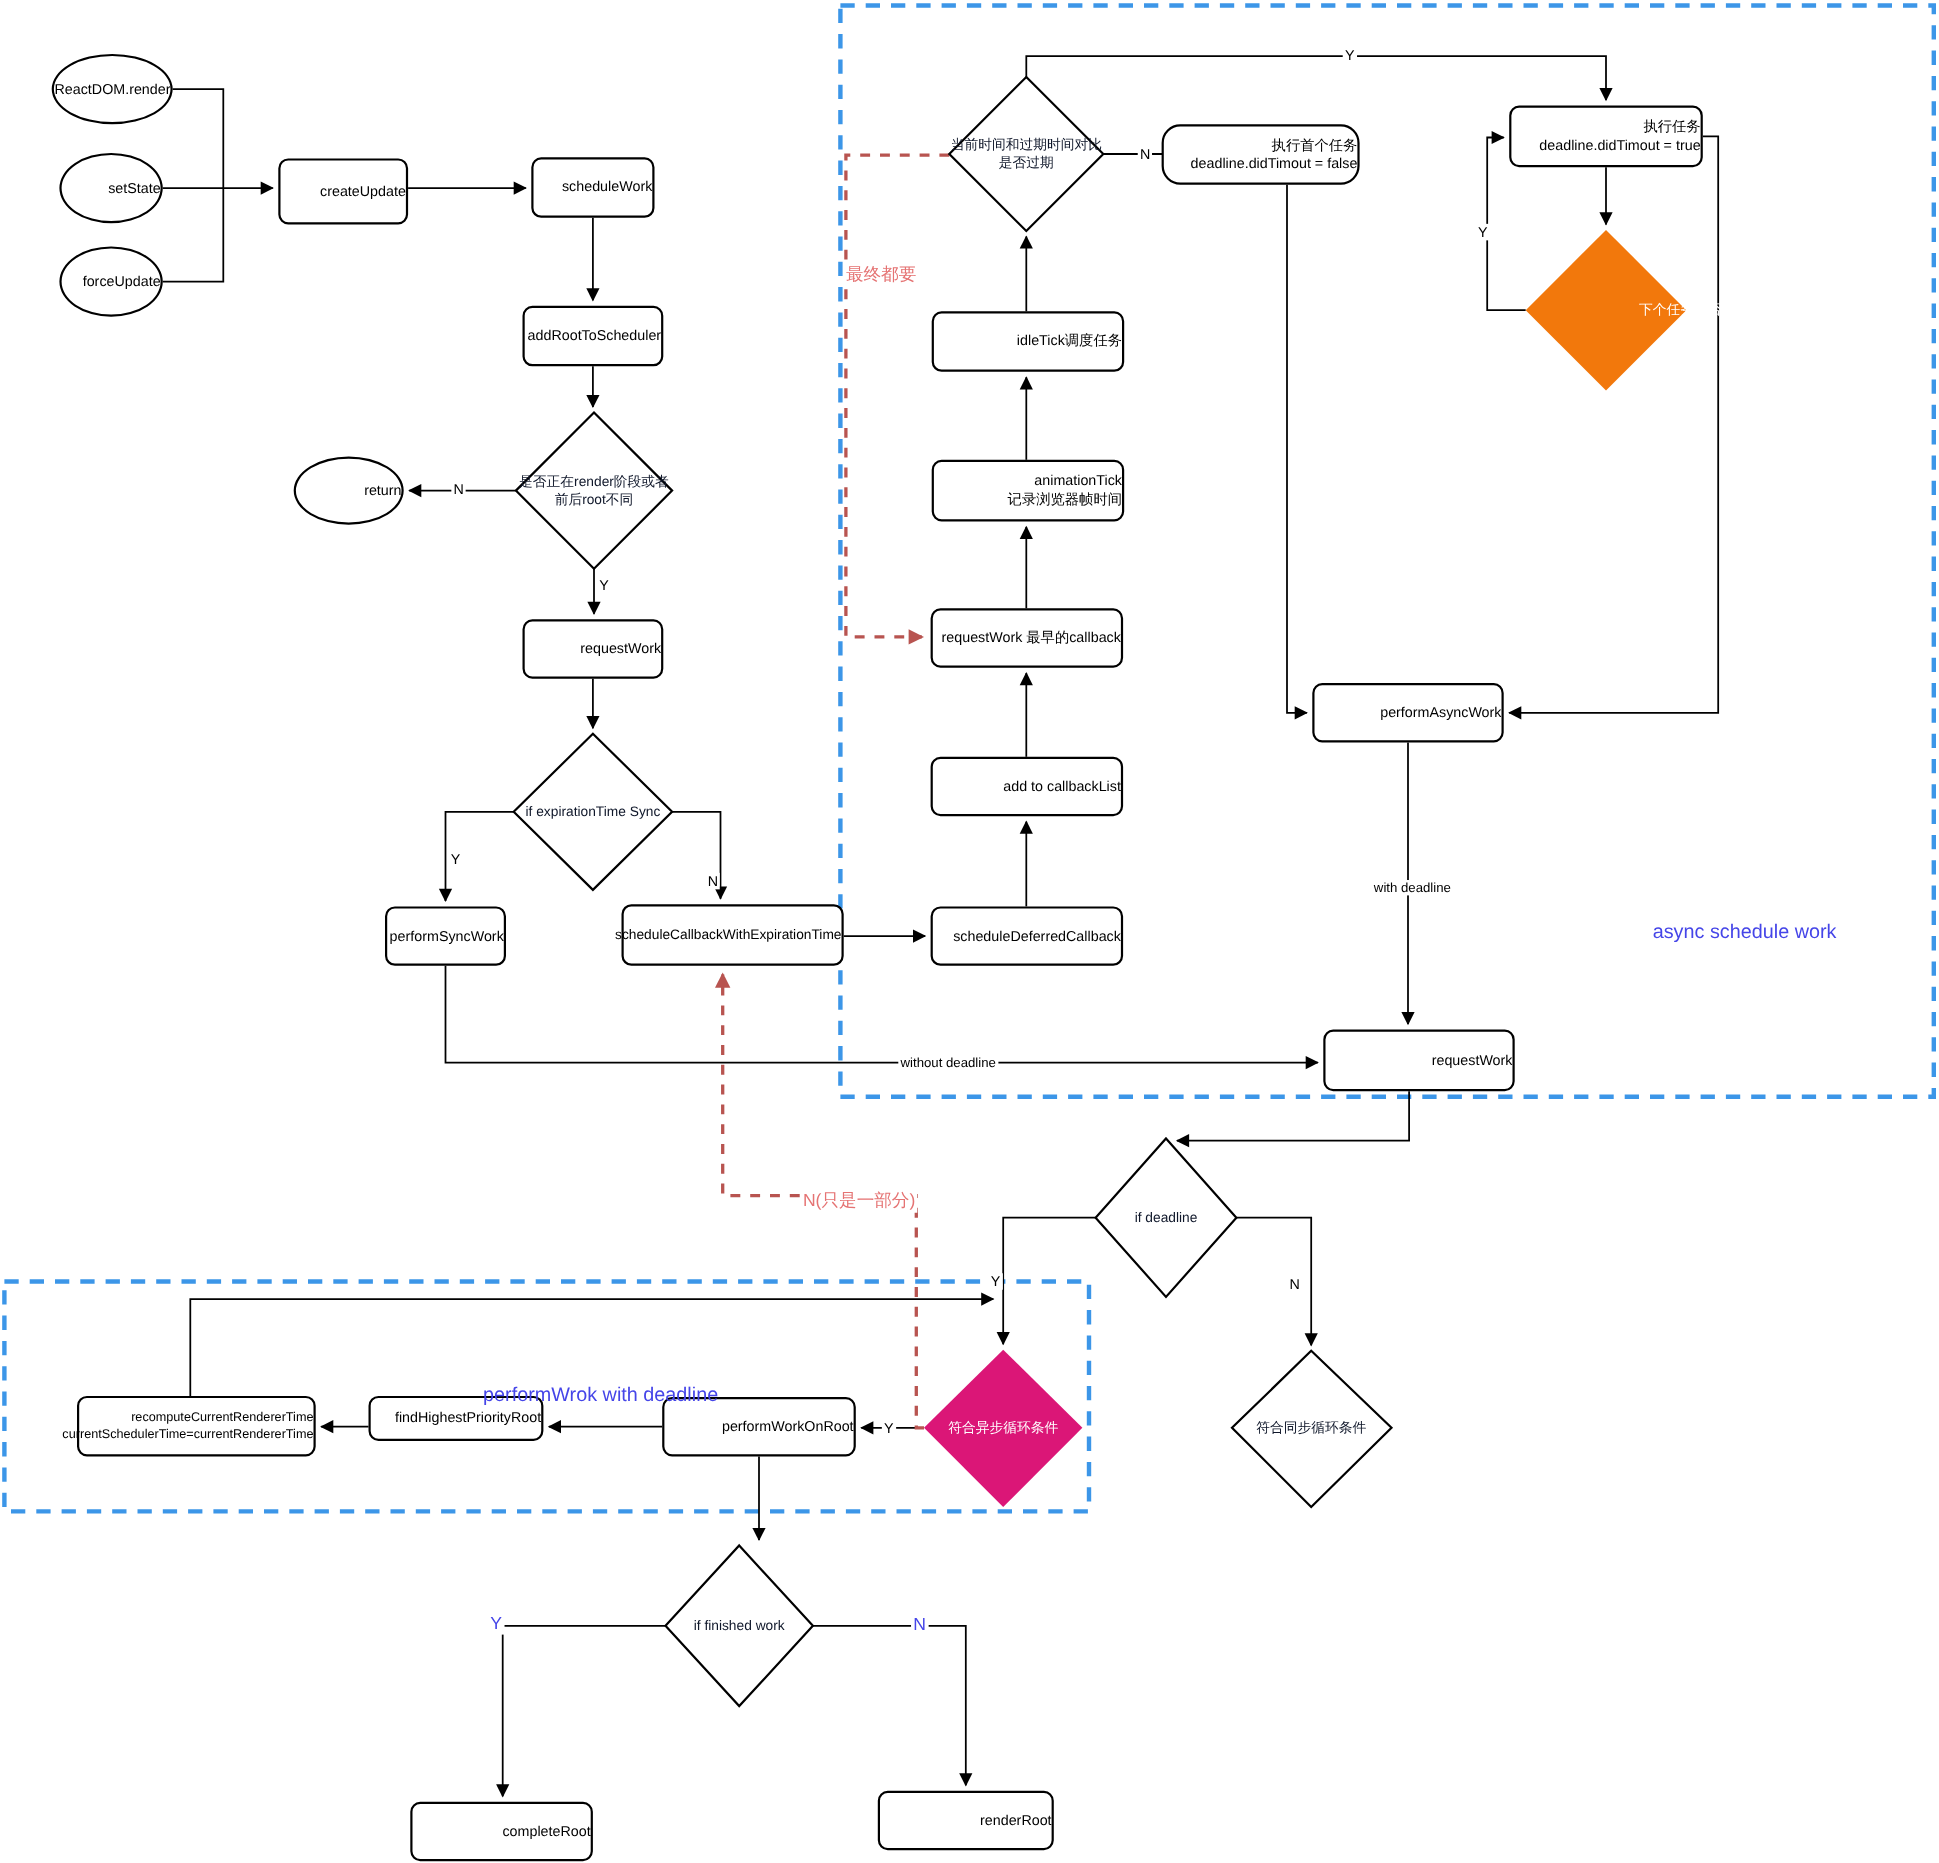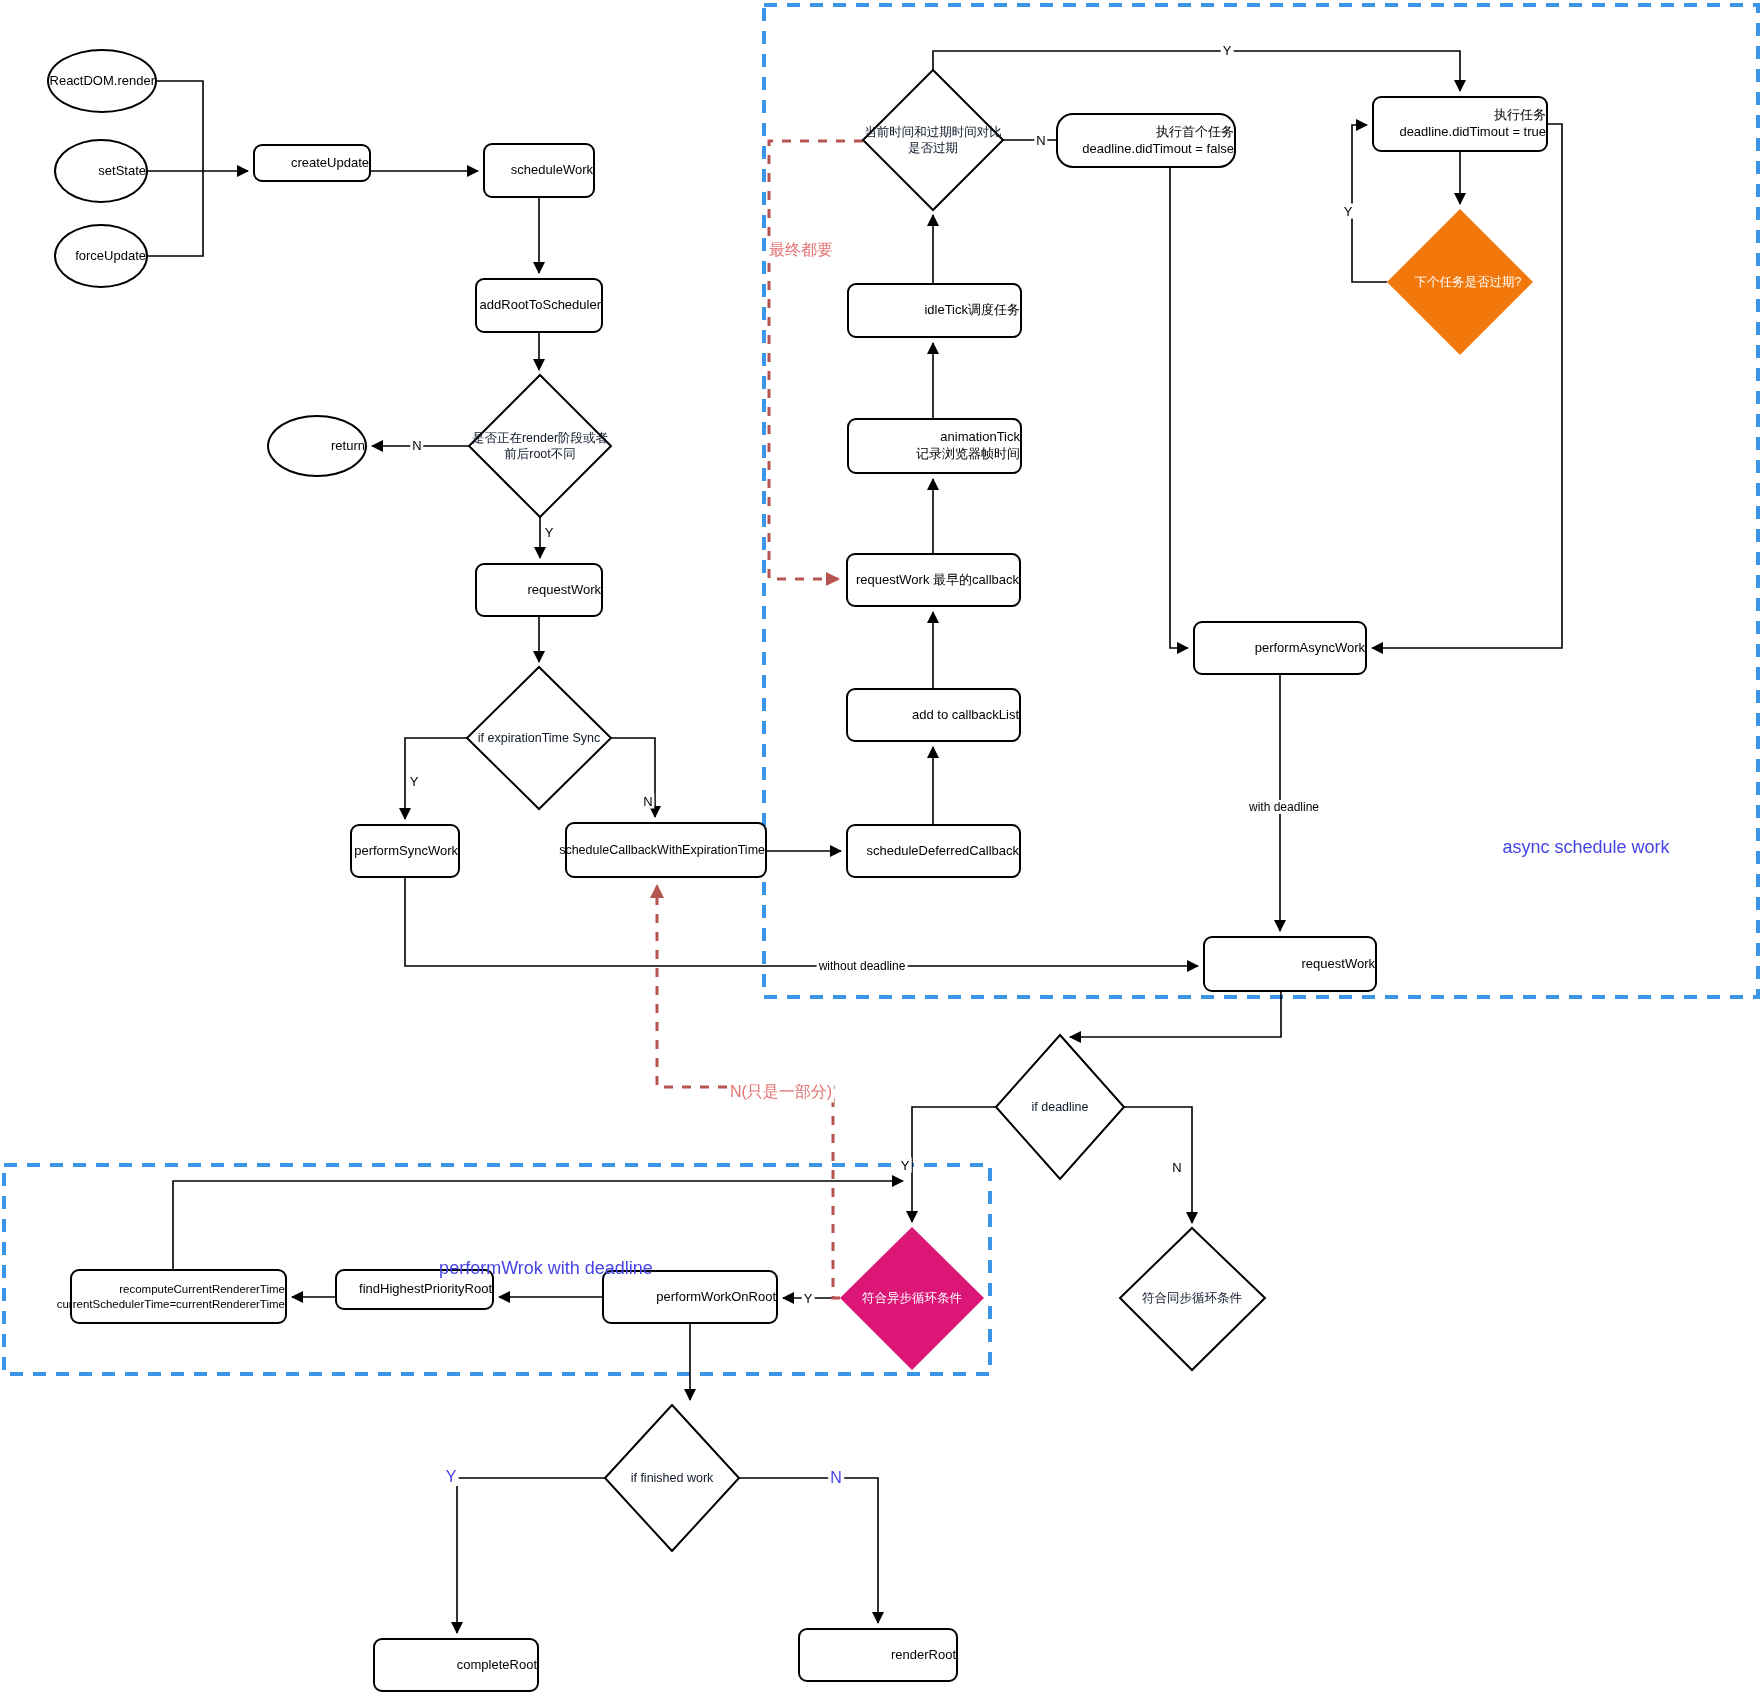--- a/index.html
+++ b/index.html
@@ -99,21 +99,21 @@
   <div class="node ellipse" style="left:54px;top:139px;width:94px;height:64px;">
       <span>setState</span>
     </div>
   <div class="node ellipse" style="left:54px;top:224px;width:94px;height:64px;">
       <span>forceUpdate</span>
     </div>
   <div class="node ellipse" style="left:267px;top:415px;width:100px;height:62px;">
       <span>return</span>
     </div>
 
-  <div class="node" style="left:253px;top:144px;width:118px;height:38px;">
+  <div class="node" style="left:253px;top:144px;width:118px;height:60px;">
       <span>createUpdate</span>
     </div>
   <div class="node" style="left:483px;top:143px;width:112px;height:55px;">
       <span>scheduleWork</span>
     </div>
   <div class="node" style="left:475px;top:278px;width:128px;height:55px;">
       <span>addRootToScheduler</span>
     </div>
   <div class="node" style="left:475px;top:563px;width:128px;height:54px;">
       <span>requestWork</span>
@@ -175,21 +175,21 @@
       <span>是否正在render阶段或者</span>
       <span>前后root不同</span>
     </div>
   <div class="dtext" style="left:539px;top:738px;width:150px;">
       <span>if expirationTime Sync</span>
     </div>
   <div class="dtext" style="left:933px;top:140px;width:156px;">
       <span>当前时间和过期时间对比</span>
       <span>是否过期</span>
     </div>
-  <div class="dtext white" style="left:1468px;top:282px;width:130px;">
+  <div class="dtext white" style="left:1532px;top:282px;width:130px;align-items:flex-end;">
       <span>下个任务是否过期?</span>
     </div>
   <div class="dtext" style="left:1060px;top:1107px;width:110px;">
       <span>if deadline</span>
     </div>
   <div class="dtext white" style="left:912px;top:1298px;width:120px;">
       <span>符合异步循环条件</span>
     </div>
   <div class="dtext" style="left:1192px;top:1298px;width:120px;">
       <span>符合同步循环条件</span>

